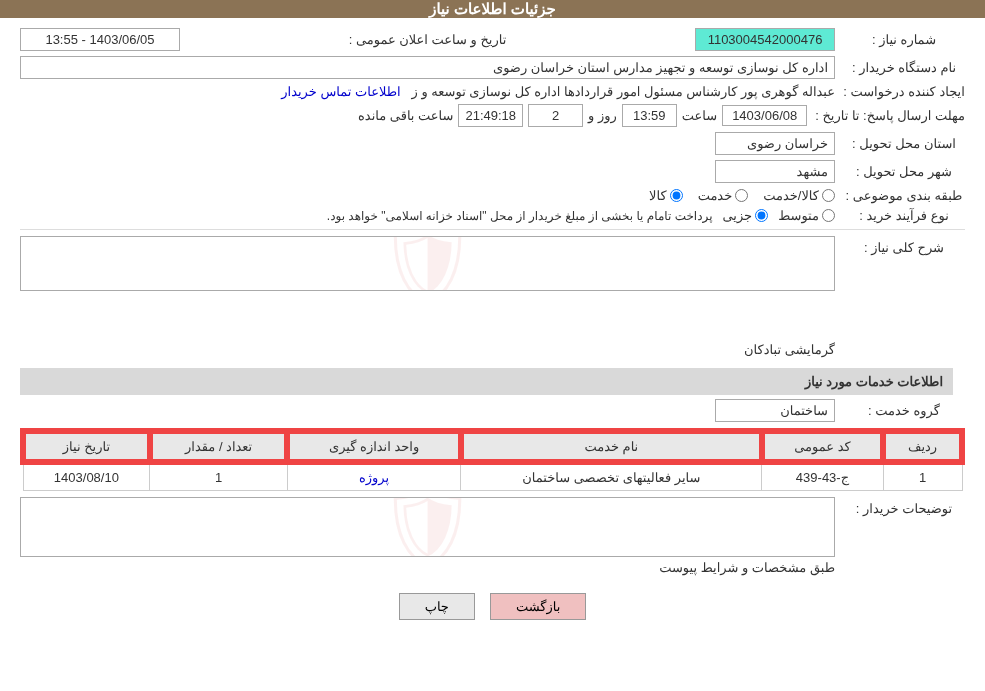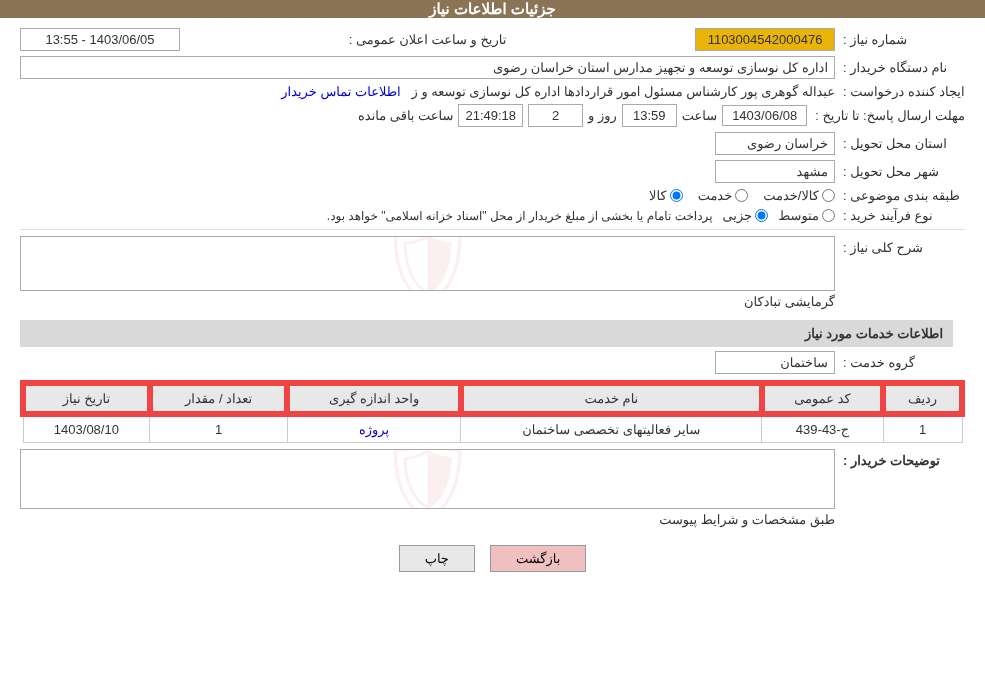--- a/index.html
+++ b/index.html
@@ -151,21 +151,21 @@
 
     .field-row {
       display: flex;
       align-items: center;
       margin-bottom: 5px;
       direction: rtl;
     }
 
     .field-label {
       min-width: 130px;
-      text-align: left;
+      text-align: center;
       padding-left: 8px;
       white-space: nowrap;
     }
 
     .field-value {
       flex: 1;
     }
 
     .countdown-section {
       display: flex;
@@ -202,21 +202,21 @@
       border: 1px solid #aaa;
       padding: 3px 8px;
       background: #fff;
       min-width: 160px;
       text-align: center;
     }
 
     .announce-id-box {
       border: 1px solid #aaa;
       padding: 3px 8px;
-      background: #eab308;
+      background: #5eead4;
       min-width: 140px;
       text-align: center;
     }
 
     .divider-line {
       border: none;
       border-top: 1px solid #ddd;
       margin: 6px 0;
     }
   </style>
@@ -326,21 +326,21 @@
 
     <hr class="divider-line">
 
     <div class="field-row" style="align-items:flex-start;">
       <span class="field-label" style="padding-top:4px;">شرح کلی نیاز :</span>
       <div class="field-value">
         <div class="watermark-container">
           <div class="watermark-img">🛡</div>
           <textarea class="textarea-box" style="height: 55px; position: relative; z-index: 1; background: transparent;"></textarea>
         </div>
-        <div style="text-align:right;padding:3px 0;">
+        <div style="text-align:right;padding:3px 0;margin-top:48px;">
           <span>گرمایشی تبادکان</span>
         </div>
       </div>
     </div>
 
     <div class="section-header">اطلاعات خدمات مورد نیاز</div>
 
     <div class="field-row">
       <span class="field-label">گروه خدمت :</span>
       <div class="field-value">
@@ -365,21 +365,21 @@
           <td>ج-43-439</td>
           <td>سایر فعالیتهای تخصصی ساختمان</td>
           <td style="color:#0000cc;">پروژه</td>
           <td>1</td>
           <td>1403/08/10</td>
         </tr>
       </tbody>
     </table>
 
     <div class="field-row" style="align-items:flex-start;">
-      <span class="field-label" style="padding-top:4px;font-weight:bold;">توضیحات خریدار :</span>
+      <span class="field-label" style="padding-top:4px;">توضیحات خریدار :</span>
       <div class="field-value">
         <div class="watermark-container">
           <div class="watermark-img">🛡</div>
           <textarea class="textarea-box" style="height: 60px; position: relative; z-index: 1; background: transparent;"></textarea>
         </div>
         <div style="text-align:right;padding:3px 0;">
           <span>طبق مشخصات و شرایط پیوست</span>
         </div>
       </div>
     </div>

